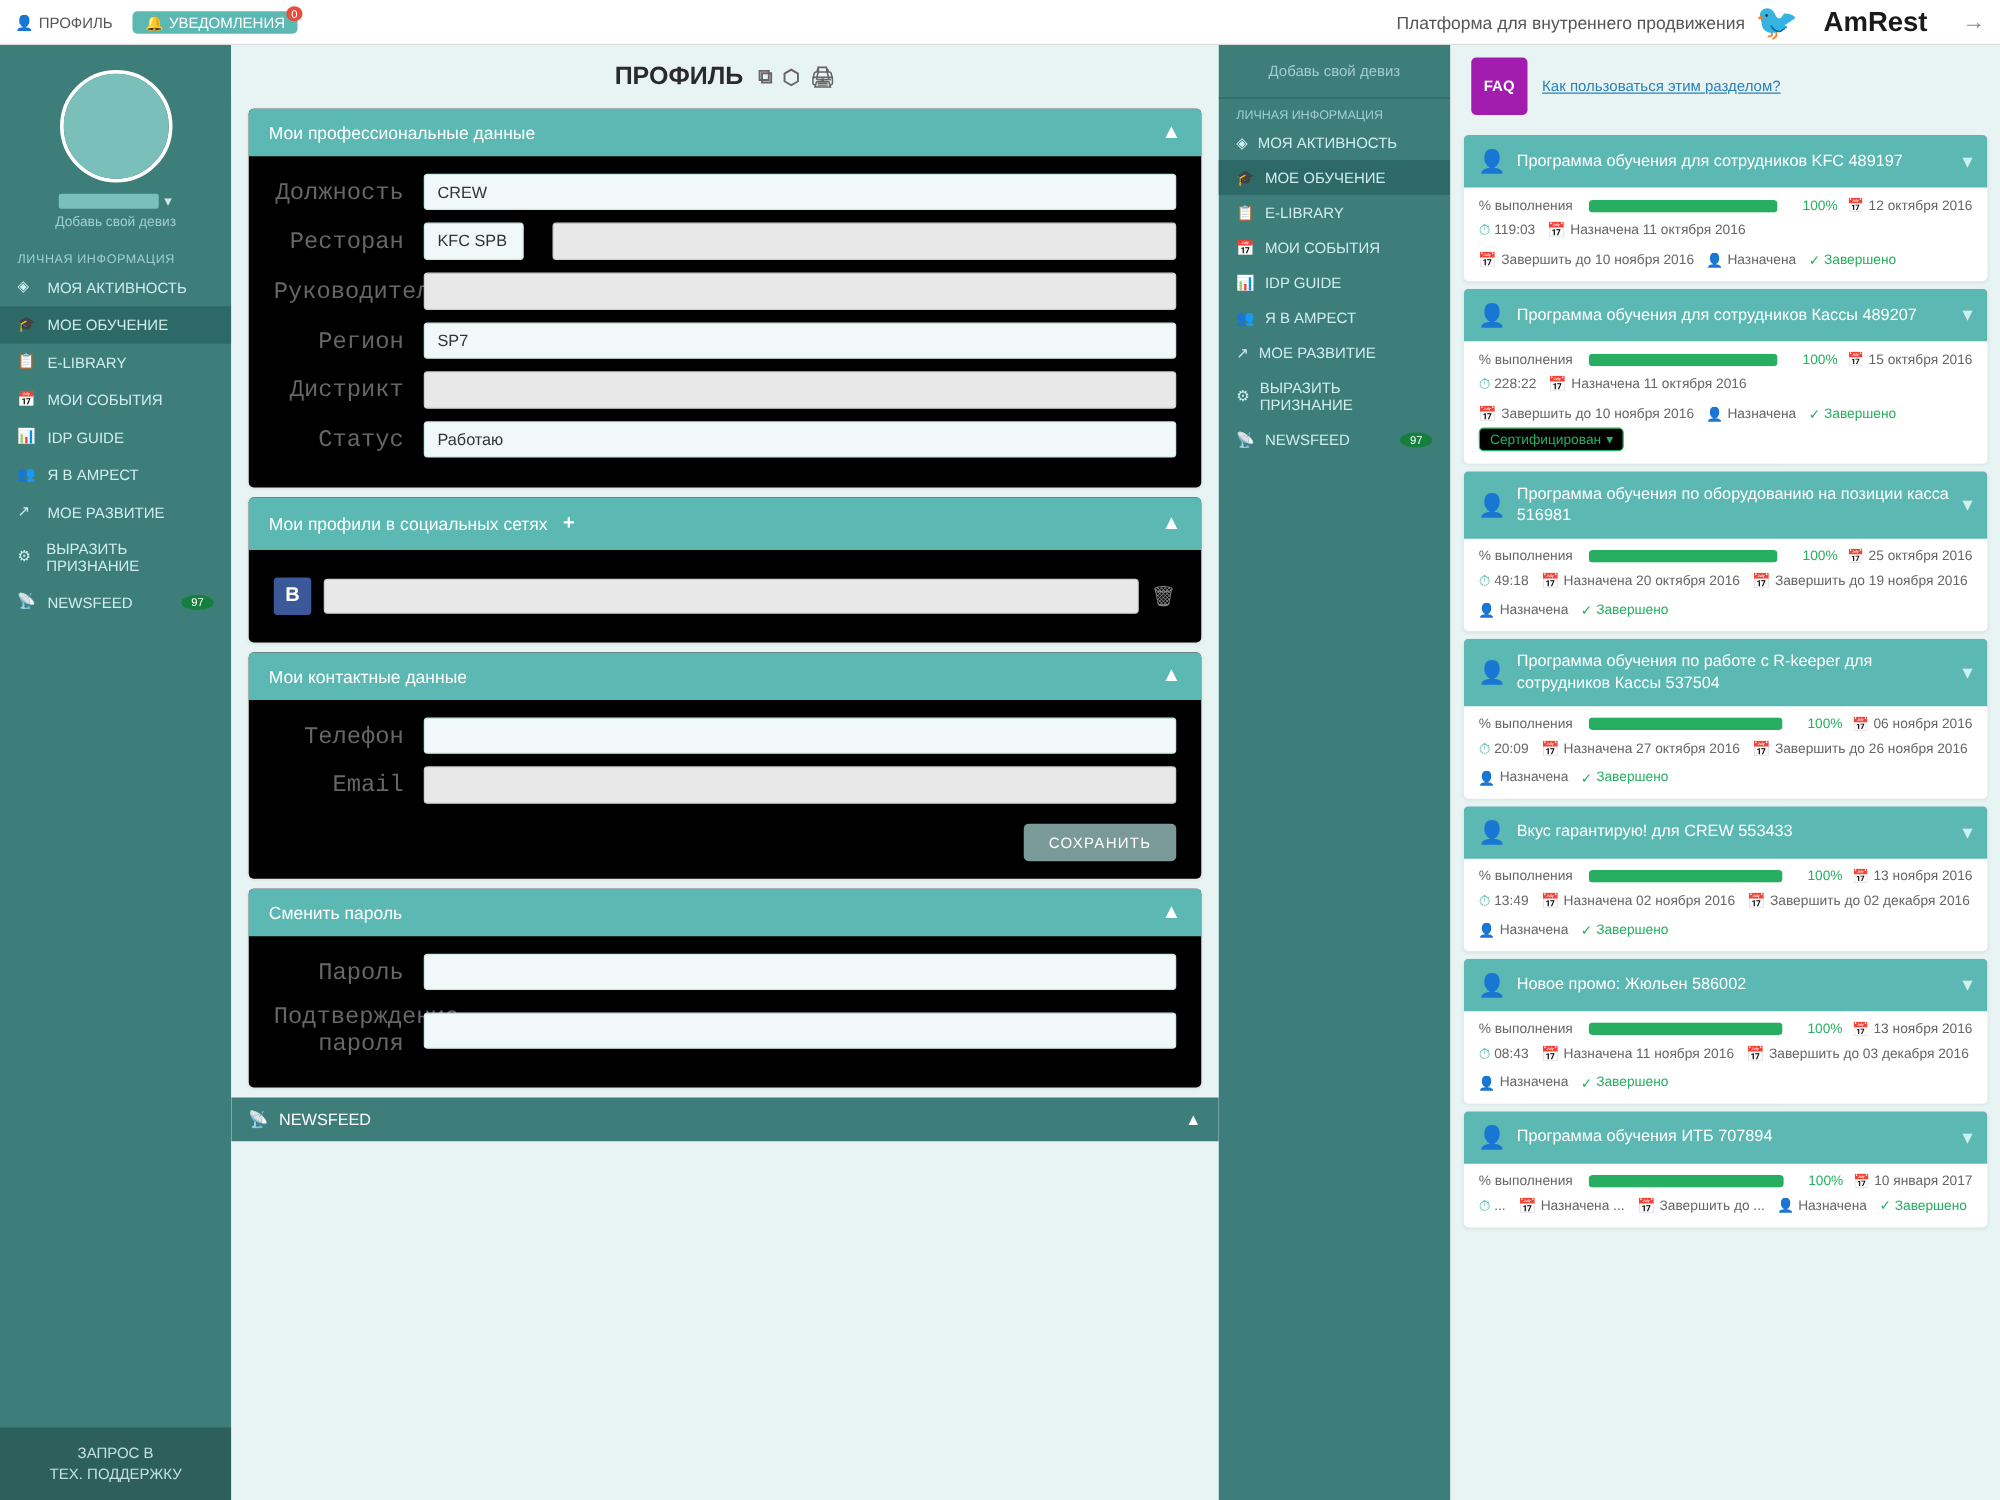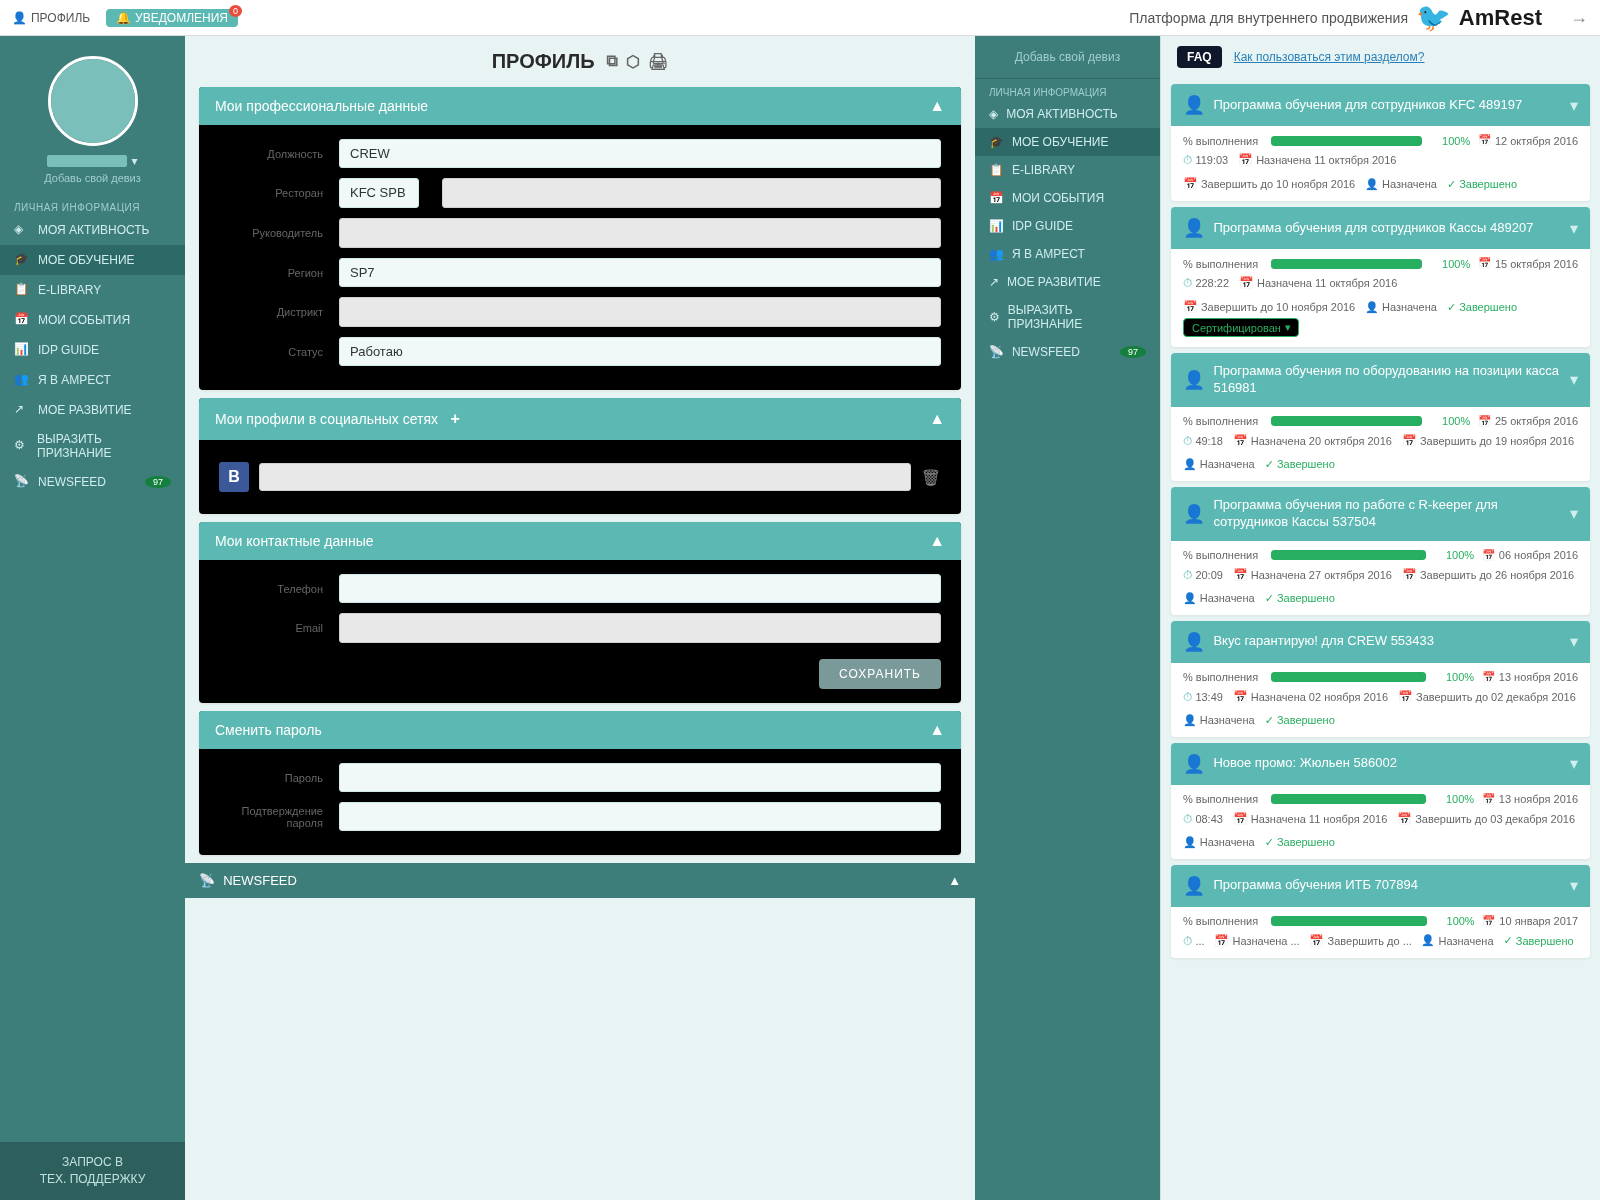--- a/index.html
+++ b/index.html
@@ -113,24 +113,25 @@
     .section-body { padding: 14px 20px; }
 
     .form-row {
       display: flex;
       align-items: center;
       margin-bottom: 10px;
     }
     .form-label {
       width: 120px;
       color: #666;
-      font-size: 11px;
+      font-size: 19px;
       text-align: right;
       padding-right: 16px;
       flex-shrink: 0;
+      font-family: Liberation Mono, monospace;
     }
     .form-value {
       flex: 1;
       background: #f0f8f8;
       border: 1px solid #d0e8e8;
       border-radius: 3px;
       padding: 6px 10px;
       font-size: 13px;
       color: #333;
     }
@@ -216,21 +217,21 @@
     }
     .middle-item {
       display: flex; align-items: center; gap: 8px; padding: 7px 14px; cursor: pointer; font-size: 12px; color: #d0eded;
     }
 
     
     .faq-bar {
       display: flex; align-items: center; gap: 12px; padding: 10px 16px; background: #e8f4f3;
     }
     .faq-btn {
-      background: #0f172a; color: #fff; border: none; border-radius: 4px; padding: 4px 10px; font-size: 12px; font-weight: bold; cursor: pointer;
+      background: #a21caf; color: #fff; border: none; border-radius: 4px; padding: 16px 10px; font-size: 12px; font-weight: bold; cursor: pointer;
     }
     .faq-link { color: #2980b9; font-size: 12px; text-decoration: underline; cursor: pointer; }
 
     
     .training-card {
       background: #fff;
       margin: 6px 10px;
       border-radius: 4px;
       box-shadow: 0 1px 3px rgba(0,0,0,0.08);
       overflow: hidden;
@@ -269,21 +270,21 @@
     .info-completed { color: #27ae60; font-size: 11px; display: flex; align-items: center; gap: 3px; }
 
     .certified-badge {
       display: inline-flex; align-items: center; gap: 4px;
       background: #000000; border: 1px solid #27ae60; border-radius: 4px;
       color: #27ae60; font-size: 11px; padding: 2px 8px; margin-top: 4px; cursor: pointer;
     }
 
     .person-icon { color: #5cb8b2; }
     .amrest-logo {
-      font-size: 22px; font-weight: bold; color: #1a1a1a;
+      font-size: 22px; font-weight: bold; color: #1a1a1a; margin-left: 12px;
     }
     .amrest-bird {
       color: #e8821b; font-size: 28px;
     }
 
     
     .page-wrapper {
       display: flex;
       flex-direction: column;
       height: 1200px;

